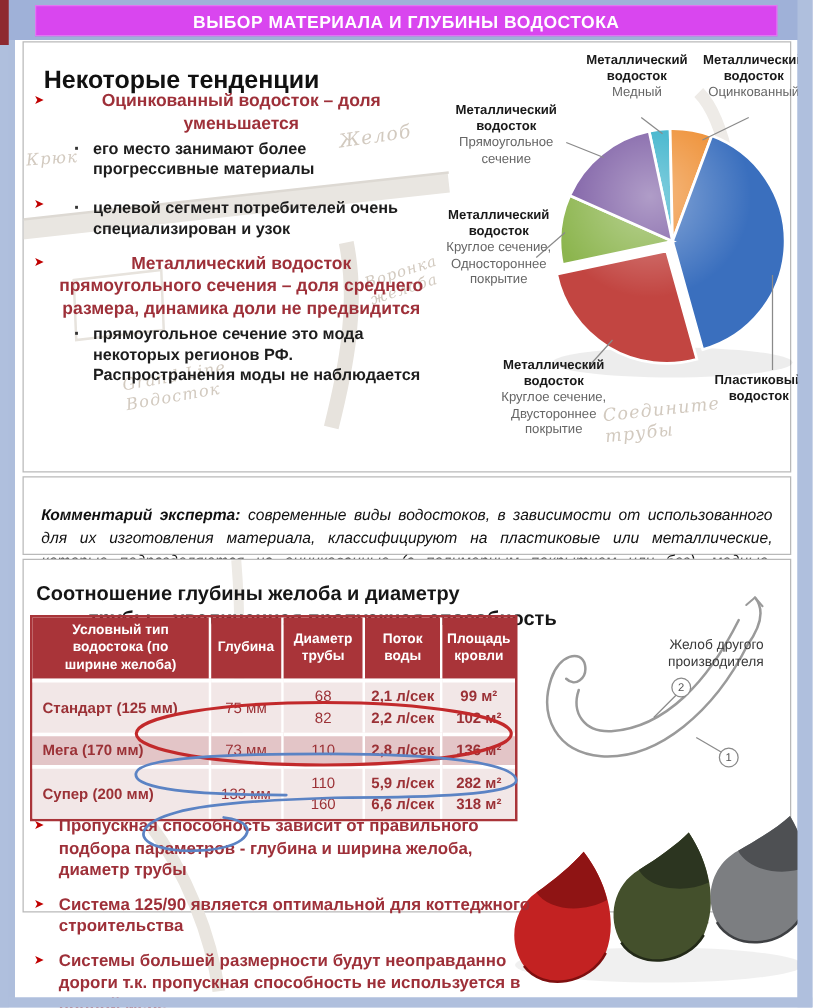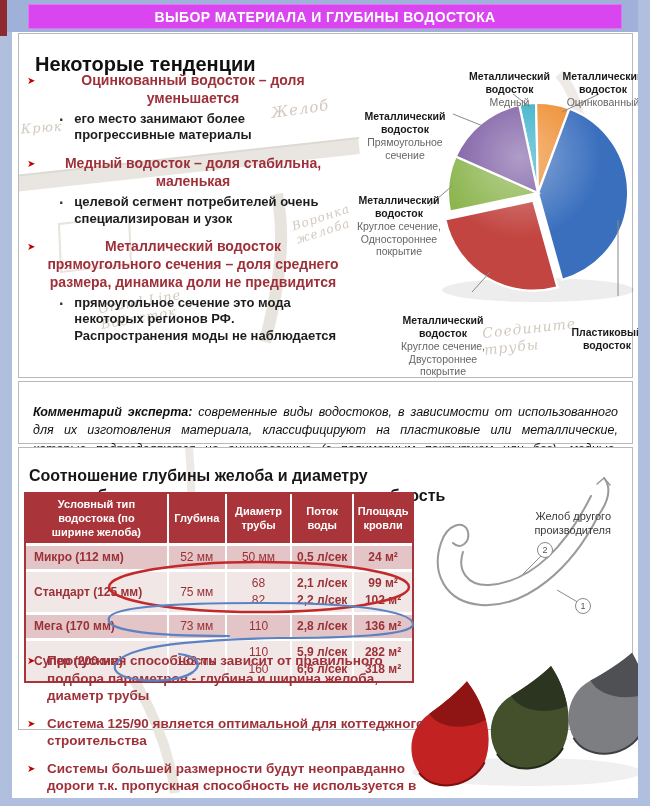--- a/index.html
+++ b/index.html
@@ -33,21 +33,21 @@
   .trends{position:absolute;left:8px;top:38px;width:312px;z-index:3;}
   .trend{display:flex;gap:8px;margin-bottom:11px;}
   .arrow{color:#C00000;font-size:10px;line-height:1;padding-top:4px;flex:0 0 12px;}
   .t-title{color:#9E3039;font-weight:bold;font-size:14px;line-height:1.28;text-align:center;}
   .t-subrow{display:flex;gap:10px;margin-top:3px;padding-left:12px;}
   .t-dot{color:#333;font-weight:bold;}
   .t-sub{color:#1d1d1d;font-weight:600;font-size:13px;line-height:1.28;}
 
   
   .pie-svg{position:absolute;left:318px;top:0;width:318px;height:345px;z-index:2;}
-  .pie-label{position:absolute;text-align:center;z-index:3;line-height:1.2;margin-top:28px;}
+  .pie-label{position:absolute;text-align:center;z-index:3;line-height:1.2;}
   .pl-main{font-weight:bold;color:#1a1a1a;font-size:10.5px;white-space:pre-line;}
   .pl-sub{color:#666;font-size:10.5px;white-space:pre-line;margin-top:1px;}
 
   
   .comment{padding:8px 14px 6px 14px;font-size:12.5px;line-height:1.5;text-align:justify;color:#111;}
   .comment i{font-style:italic;}
   .c-lead{font-weight:bold;font-style:italic;}
 
   
   .cap-h{position:absolute;left:10px;top:5px;font-size:16px;font-weight:bold;color:#161616;line-height:1.25;z-index:3;}
@@ -113,21 +113,20 @@
         <div class="t-title">Оцинкованный водосток – доля уменьшается</div>
         <div class="t-subrow">
             <span class="t-dot">·</span>
           <span class="t-sub">его место занимают более прогрессивные материалы</span>
           </div>
       </div>
     </div>
     <div class="trend">
       <span class="arrow">➤</span>
       <div>
-        <div class="t-title">Медный водосток – доля стабильна, маленькая</div>
         <div class="t-subrow">
             <span class="t-dot">·</span>
           <span class="t-sub">целевой сегмент потребителей очень специализирован и узок</span>
           </div>
       </div>
     </div>
     <div class="trend">
       <span class="arrow">➤</span>
       <div>
         <div class="t-title">Металлический водосток прямоугольного сечения – доля среднего размера, динамика доли не предвидится</div>
@@ -225,27 +224,20 @@
         <th style="width:15%;">Глубина</th>
         <th style="width:17%;">Диаметр
 трубы</th>
         <th style="width:16%;">Поток
 воды</th>
         <th style="width:15%;">Площадь
 кровли</th>
       </tr>
     </thead>
     <tbody>
-      <tr class="row-a">
-        <td class="c-type">Микро (112 мм)</td>
-        <td>52 мм</td>
-        <td>50 мм</td>
-        <td class="c-flow">0,5 л/сек</td>
-        <td class="c-area">24 м²</td>
-      </tr>
       <tr class="row-b">
         <td class="c-type">Стандарт (125 мм)</td>
         <td>75 мм</td>
         <td>68
 82</td>
         <td class="c-flow">2,1 л/сек
 2,2 л/сек</td>
         <td class="c-area">99 м²
 102 м²</td>
       </tr>

